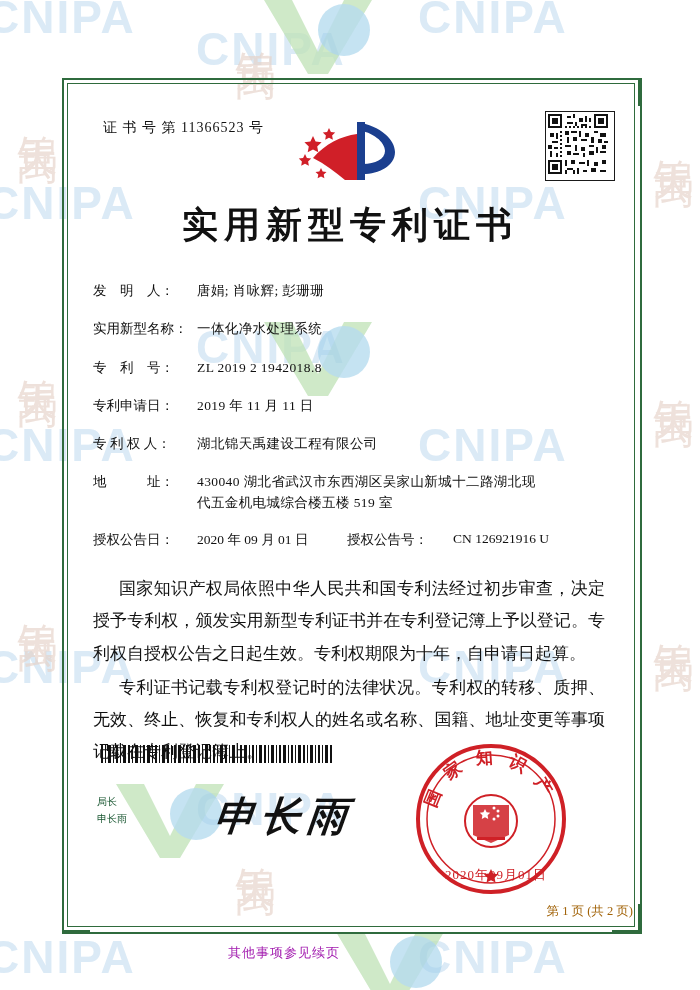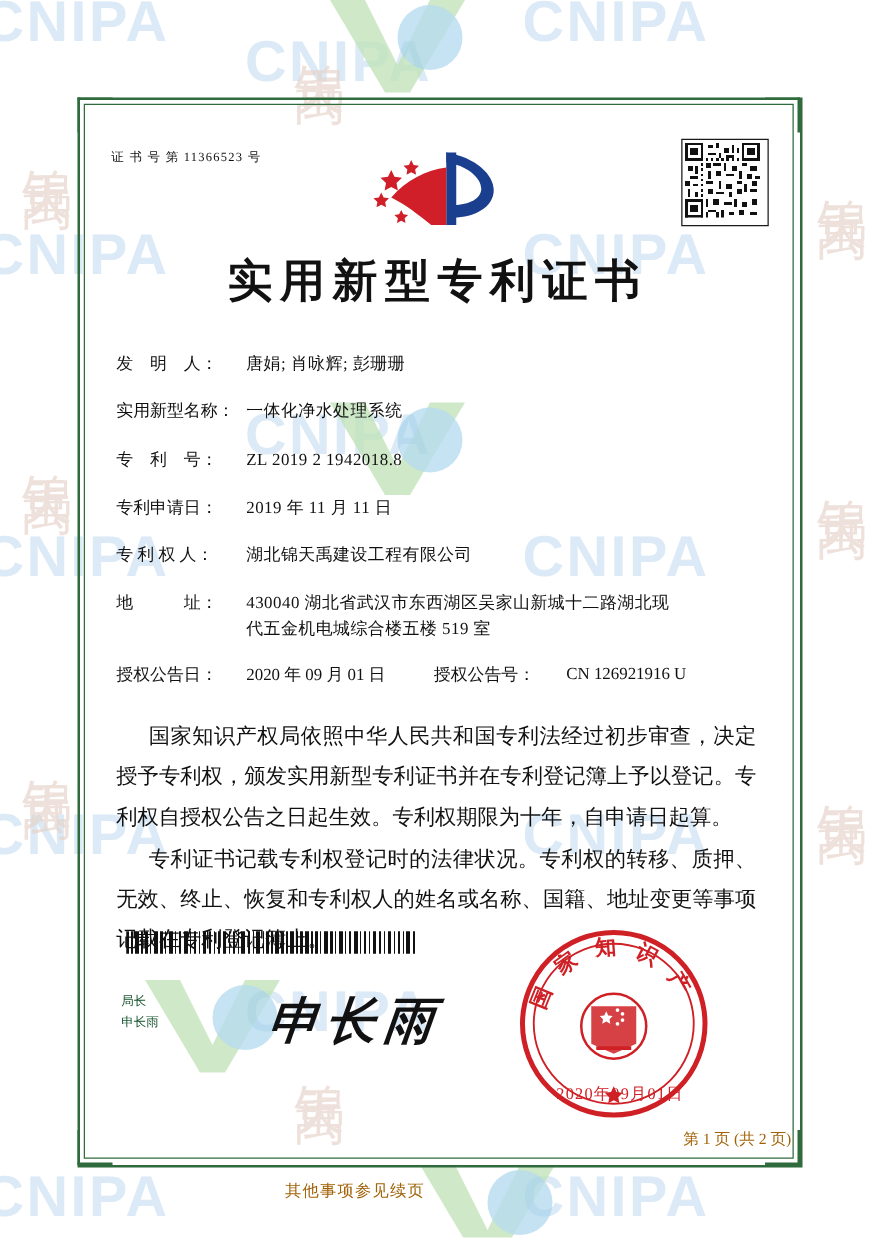--- a/index.html
+++ b/index.html
@@ -86,23 +86,23 @@
     position: absolute;
     left: 67px;
     top: 83px;
     width: 566px;
     height: 842px;
     z-index: 4;
   }
 
   .cert-number {
     position: absolute;
-    left: 22px;
+    left: 36px;
     top: 36px;
-    font-size: 10px;
+    font-size: 14px;
     color: #111;
     letter-spacing: 1px;
   }
 
   .emblem {
     position: absolute;
     left: 228px;
     top: 35px;
     width: 110px;
     height: 72px;
@@ -244,21 +244,21 @@
     color: #a16207;
   }
 
   .footer-note {
     position: absolute;
     left: 0;
     top: 944px;
     width: 568px;
     text-align: center;
     font-size: 13px;
-    color: #a16207;
+    color: #a21caf;
     letter-spacing: 1px;
     z-index: 4;
   }
 </style>
 </head>
 <body>
 
 <div class="watermark-layer">
 
   <div class="wm-cnipa" style="left:-14px;  top:-10px;">CNIPA</div>

